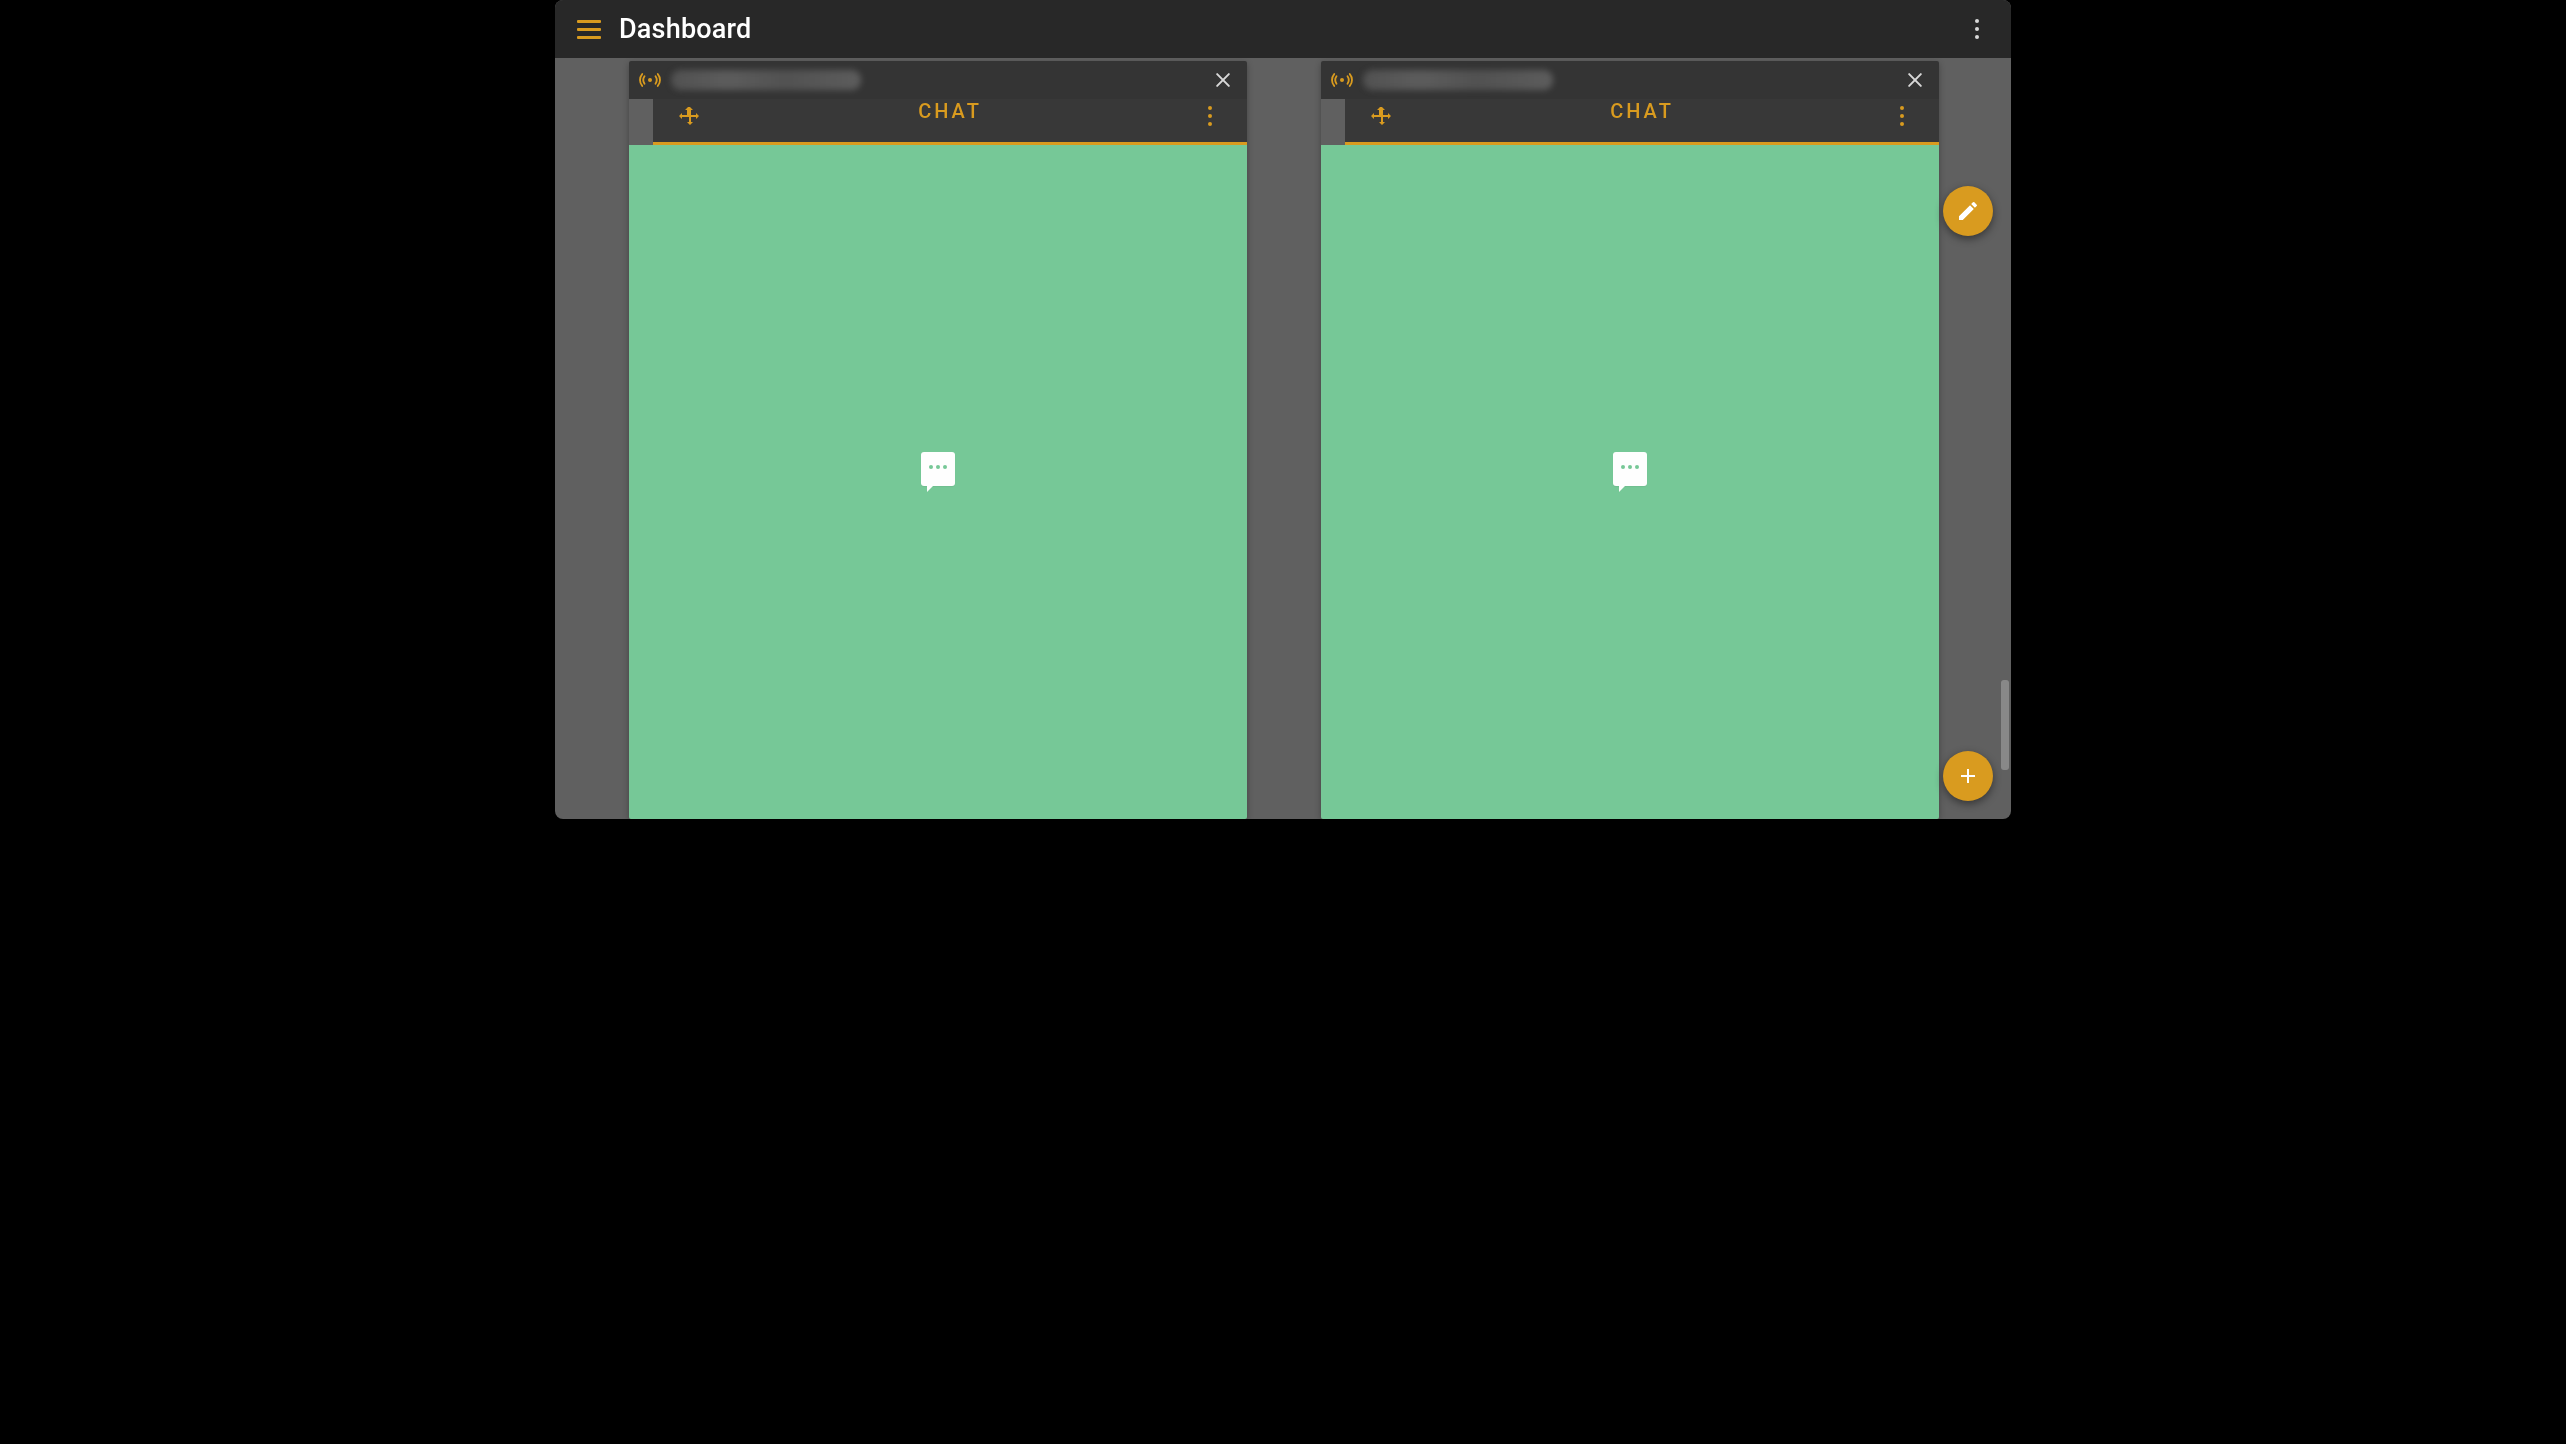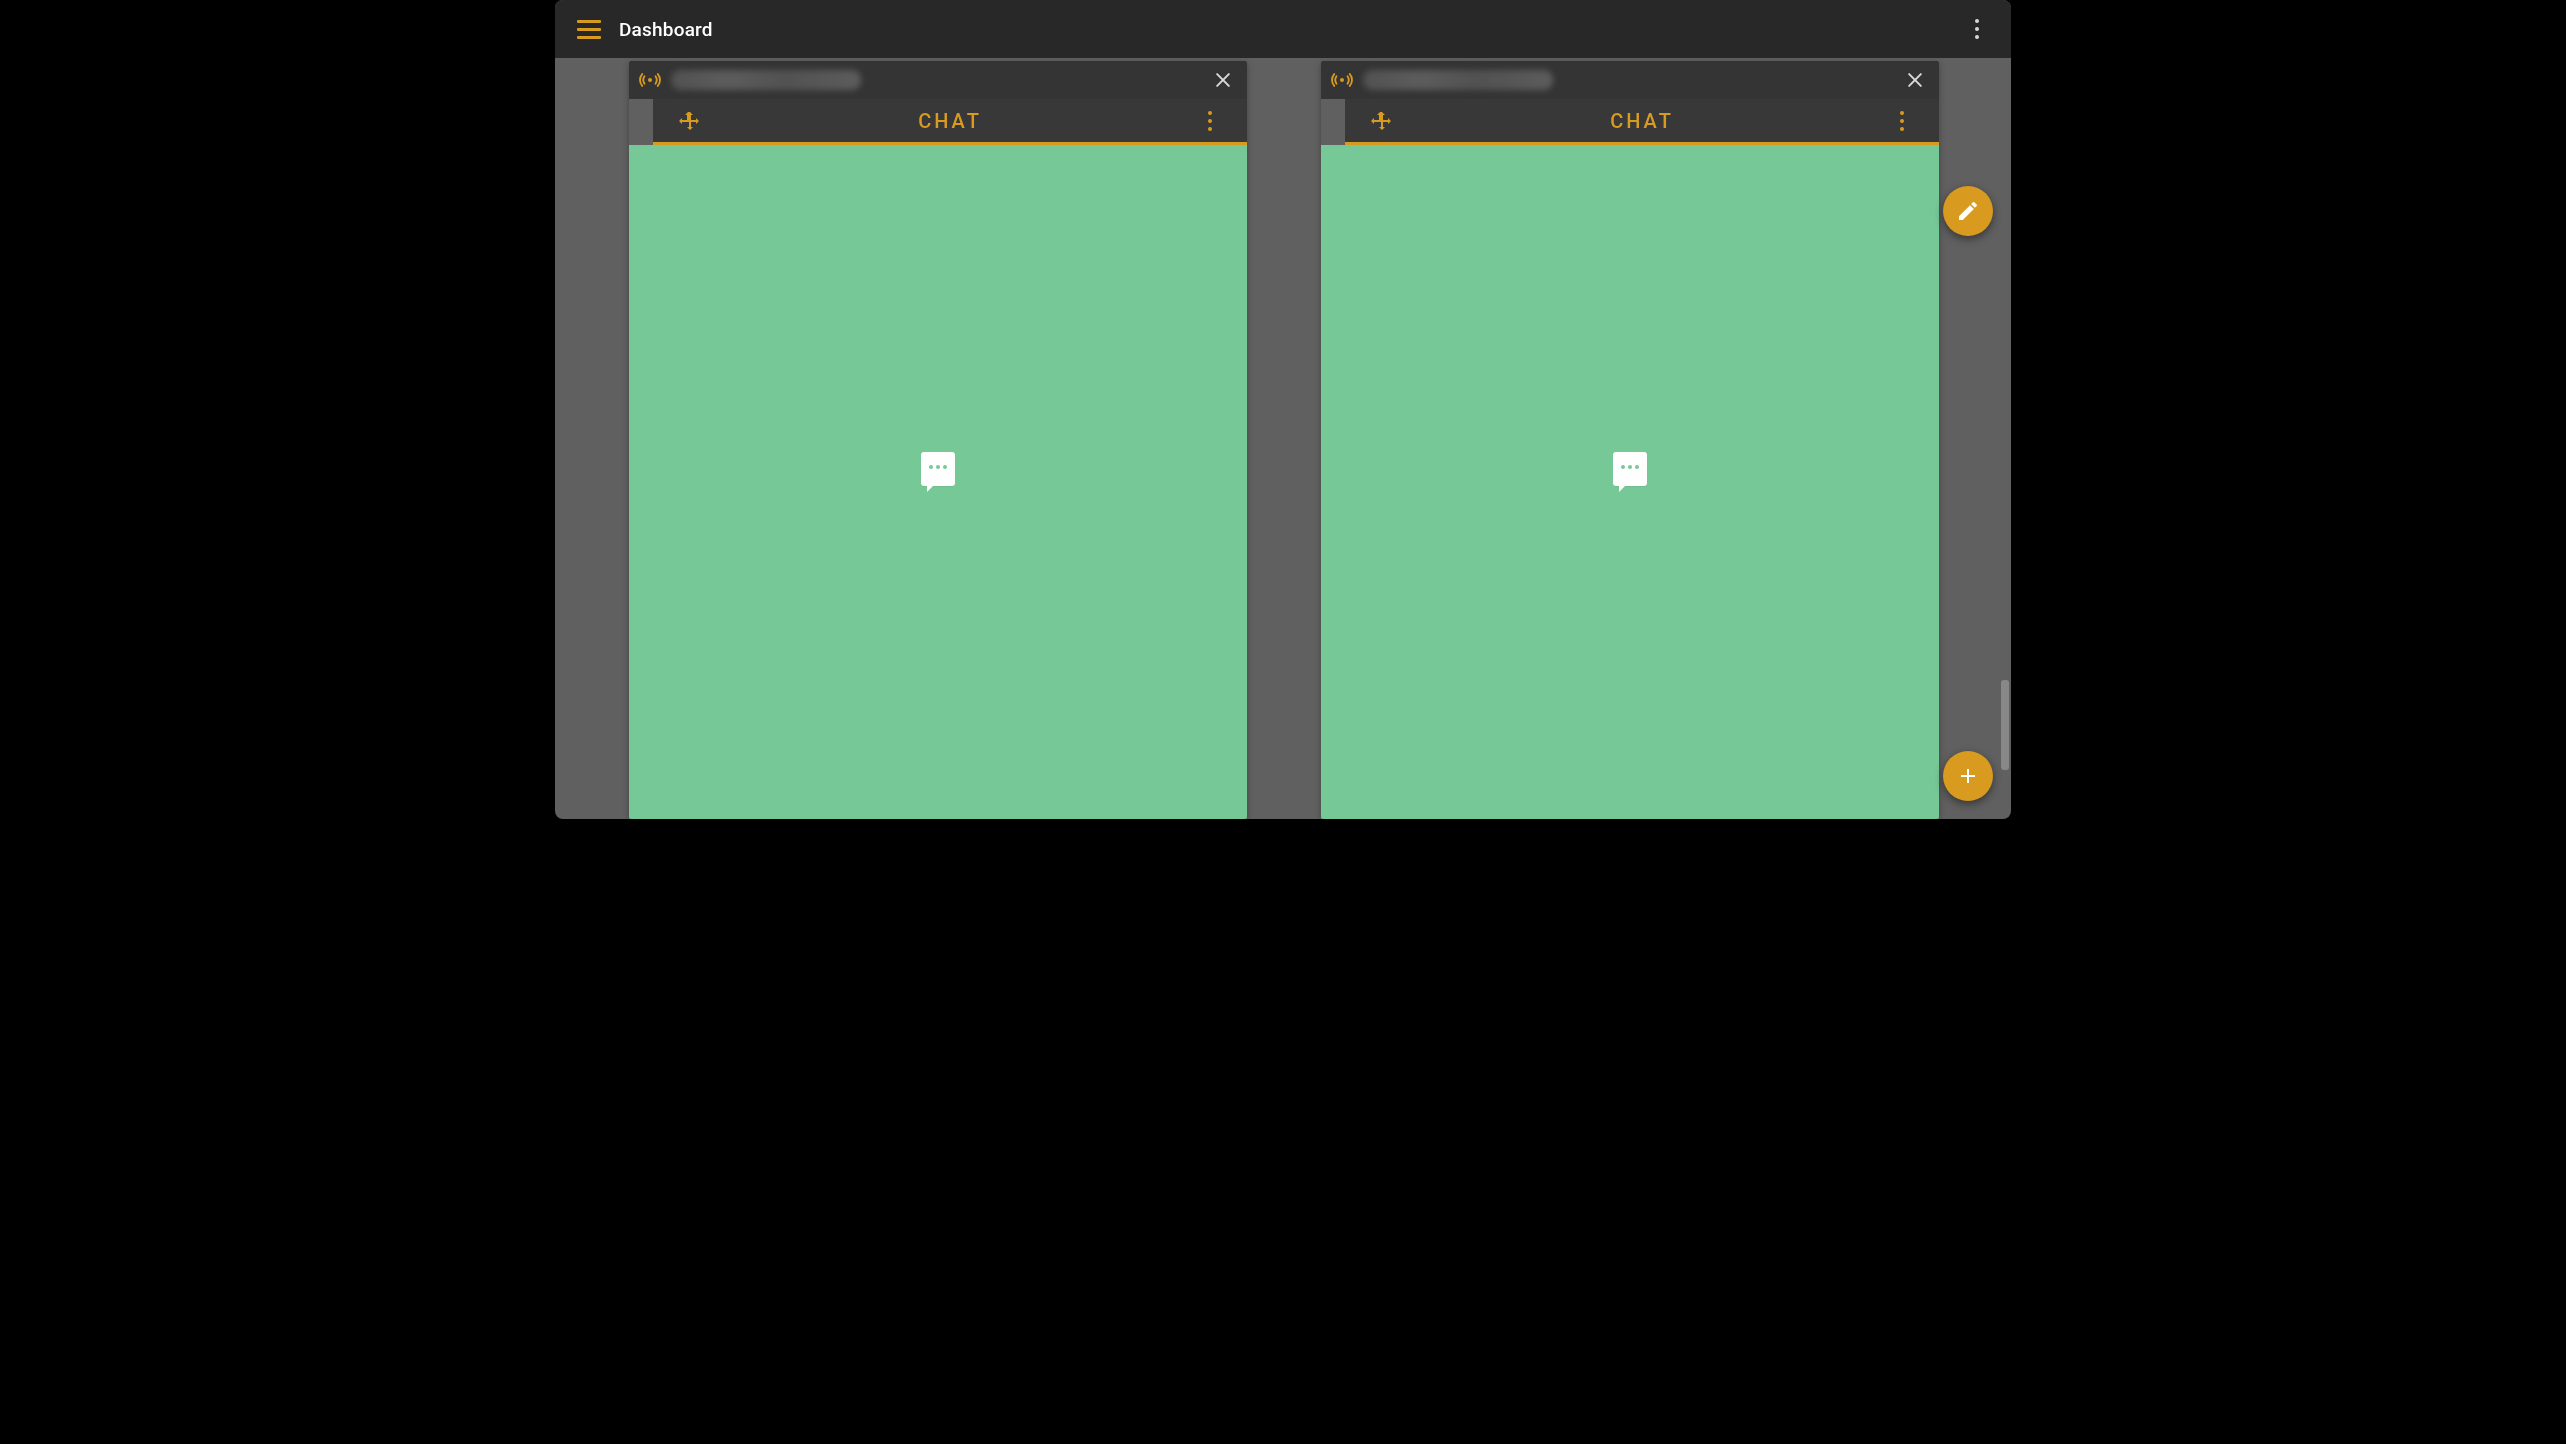--- a/index.html
+++ b/index.html
@@ -40,21 +40,21 @@
     display: flex; flex-direction: column; gap: 5px;
   }
   .hamburger-bars span {
     display: block;
     width: 24px; height: 3px;
     background: #d99b1f;
     border-radius: 1px;
   }
   .appbar-title {
     color: #fff;
-    font-size: 19px;
+    font-size: 27px;
     font-weight: 500;
     margin-left: 6px;
     letter-spacing: 0.2px;
   }
   .appbar-spacer { flex: 1; }
   .appbar-overflow {
     width: 48px; height: 48px;
     display: flex; align-items: center; justify-content: center;
     cursor: pointer;
     color: #d8d8d8;
@@ -106,21 +106,21 @@
     display:flex; align-items:center; justify-content:center;
     cursor:pointer;
     color:#d8d8d8;
   }
   .panel-close svg { width:20px; height:20px; }
 
   .panel-tabbar {
     height: 46px;
     background: #383838;
     display:flex;
-    align-items:center;
+    align-items:flex-start;
     padding: 0 20px;
     position:relative;
     border-bottom: 3px solid #d99b1f;
     margin-left: 24px;
   }
   .move-handle {
     width: 34px; height: 34px;
     display:flex; align-items:center; justify-content:center;
     cursor: grab;
     color:#d99b1f;

